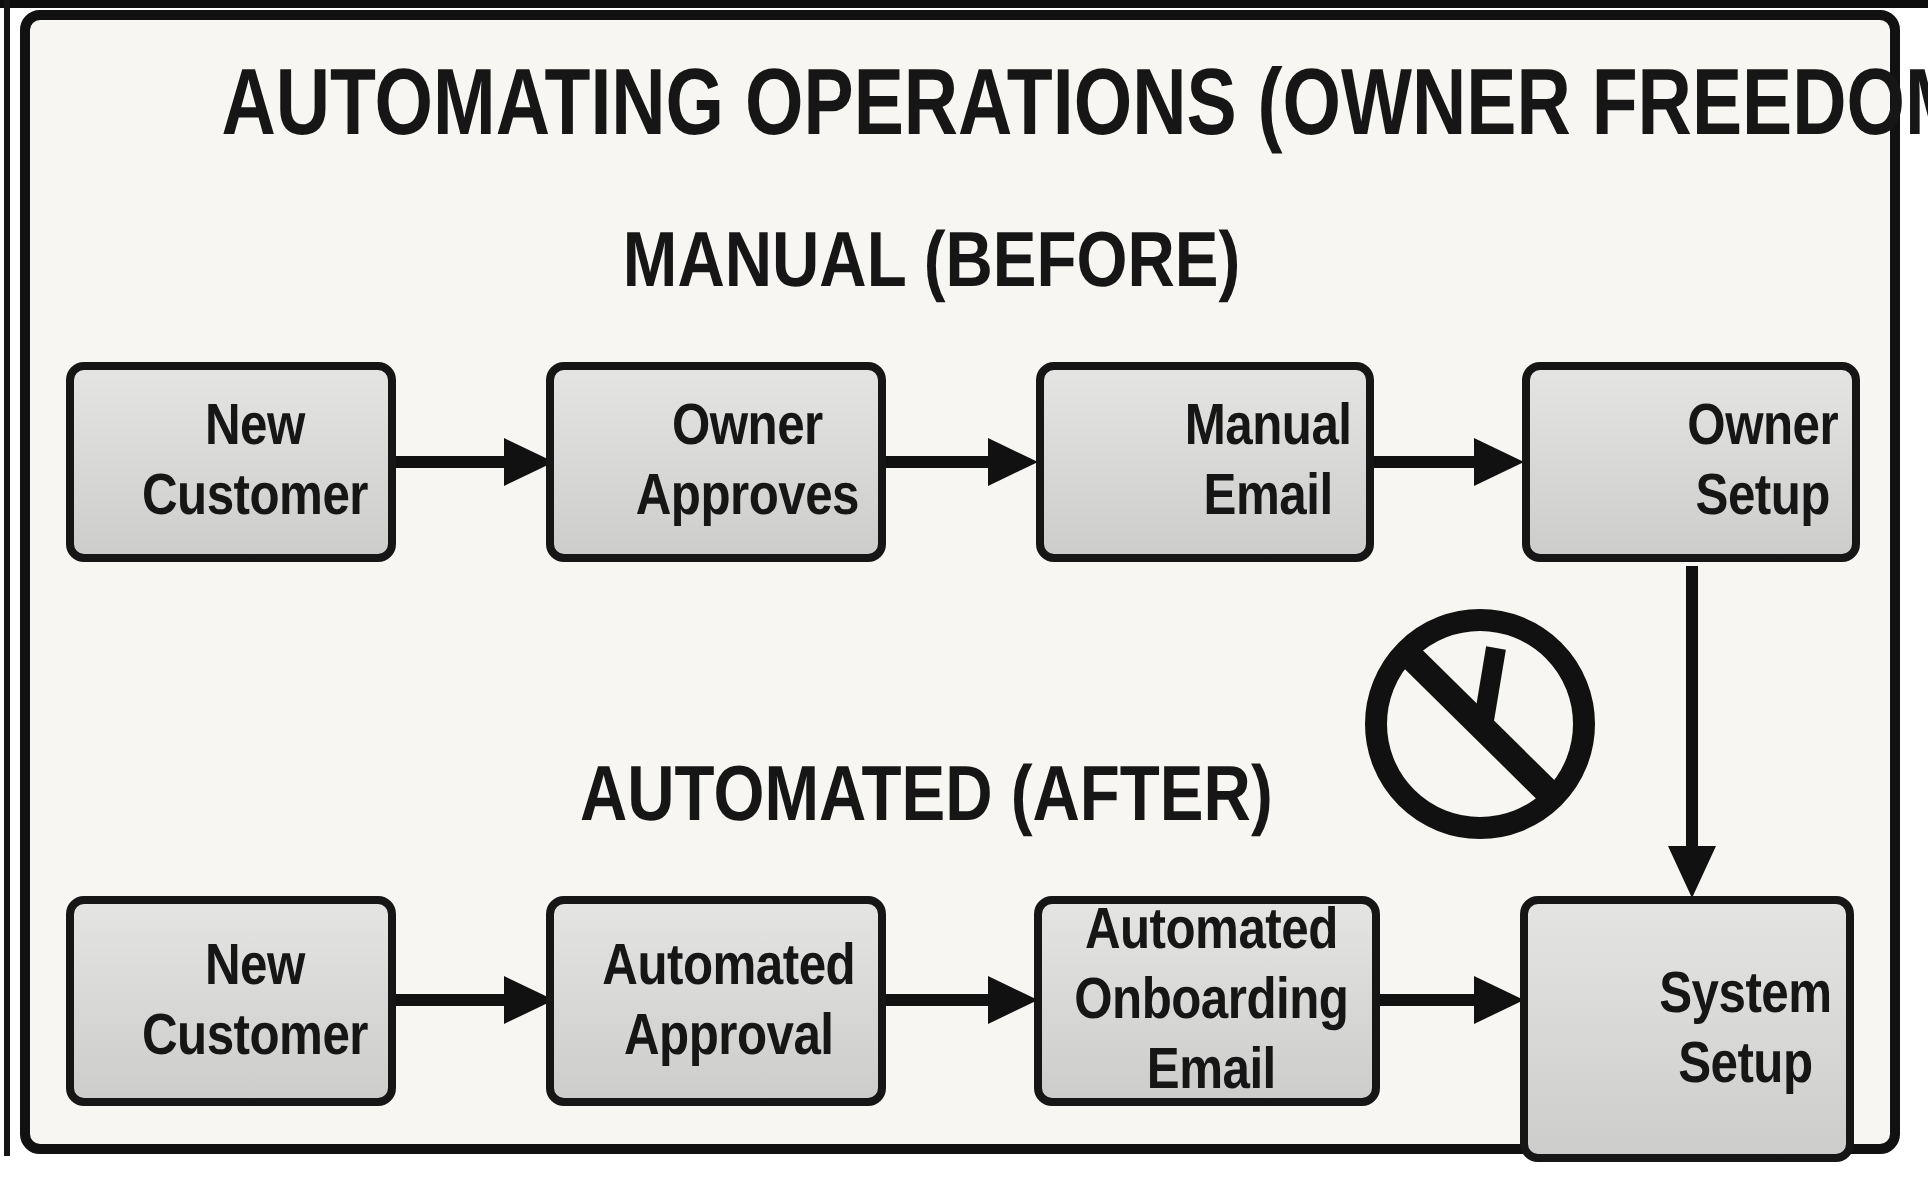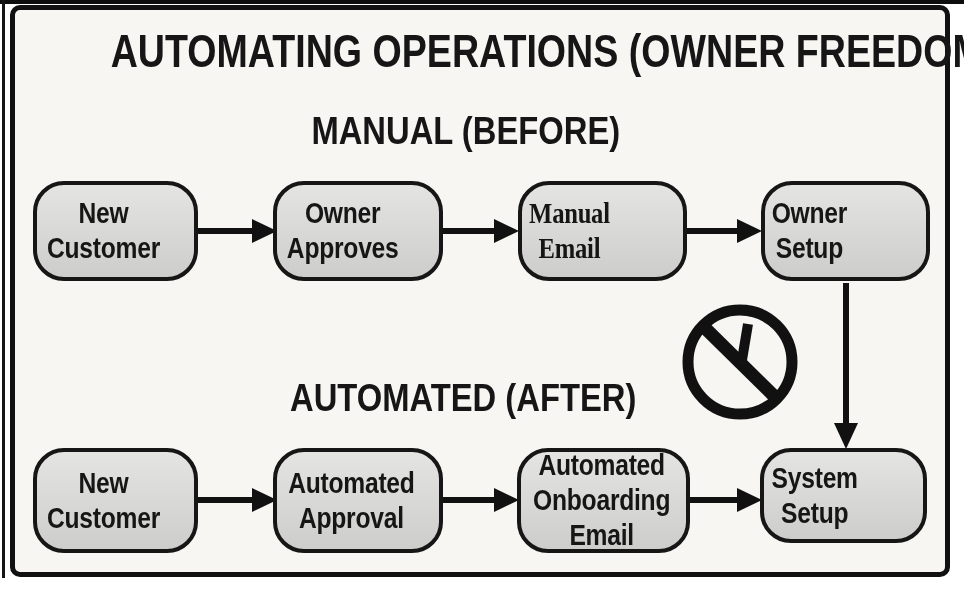--- a/index.html
+++ b/index.html
@@ -23,36 +23,36 @@
   .heading{
     position:absolute;text-align:center;font-size:39px;font-weight:bold;
     line-height:1;white-space:nowrap;
   }
   .h-manual{left:0;top:111px;width:931px;}
   .h-auto{left:-19px;top:378px;width:964px;}
   .cx{display:inline-block;transform:scaleX(.80);transform-origin:center;}
   .cx2{display:inline-block;transform:scaleX(.84);transform-origin:center;}
   .node{
     position:absolute;box-sizing:border-box;
-    border:4px solid var(--box-border,#161616);border-radius:31px;
+    border:4px solid var(--box-border,#161616);border-radius:9px;
     background:linear-gradient(180deg,var(--box-fill-top,#e4e4e3) 0%,var(--box-fill-bottom,#cdcdcc) 100%);
-    display:flex;align-items:center;justify-content:flex-start;text-align:center;
+    display:flex;align-items:center;justify-content:flex-end;text-align:center;
   }
   .node .lbl{
     font-size:29px;font-weight:bold;line-height:1.2;white-space:pre;
     transform:scaleX(.85);transform-origin:center;letter-spacing:-.3px;
   }
   .n1{left:33px; top:181px;width:165px;height:100px;}
   .n2{left:273px;top:181px;width:170px;height:100px;}
-  .n3{left:518px;top:181px;width:169px;height:100px;font-family:Liberation Serif, serif;}
+  .n3{left:518px;top:181px;width:169px;height:100px;}
   .n4{left:761px;top:181px;width:169px;height:100px;}
   .n5{left:33px; top:448px;width:165px;height:105px;}
   .n6{left:273px;top:448px;width:170px;height:105px;}
   .n7{left:517px;top:448px;width:173px;height:105px;}
-  .n8{left:760px;top:448px;width:167px;height:95px;}
+  .n8{left:760px;top:448px;width:167px;height:133px;}
   .connectors{position:absolute;left:0;top:0;width:964px;height:590px;pointer-events:none;}
   .arrow-line{stroke:var(--arrow,#111111);stroke-width:6;fill:none;}
   .arrow-head{fill:var(--arrow,#111111);stroke:none;}
   .nosym{stroke:var(--arrow,#111111);fill:none;}
 </style>
 </head>
 <body>
 
 <div class="canvas">
 

